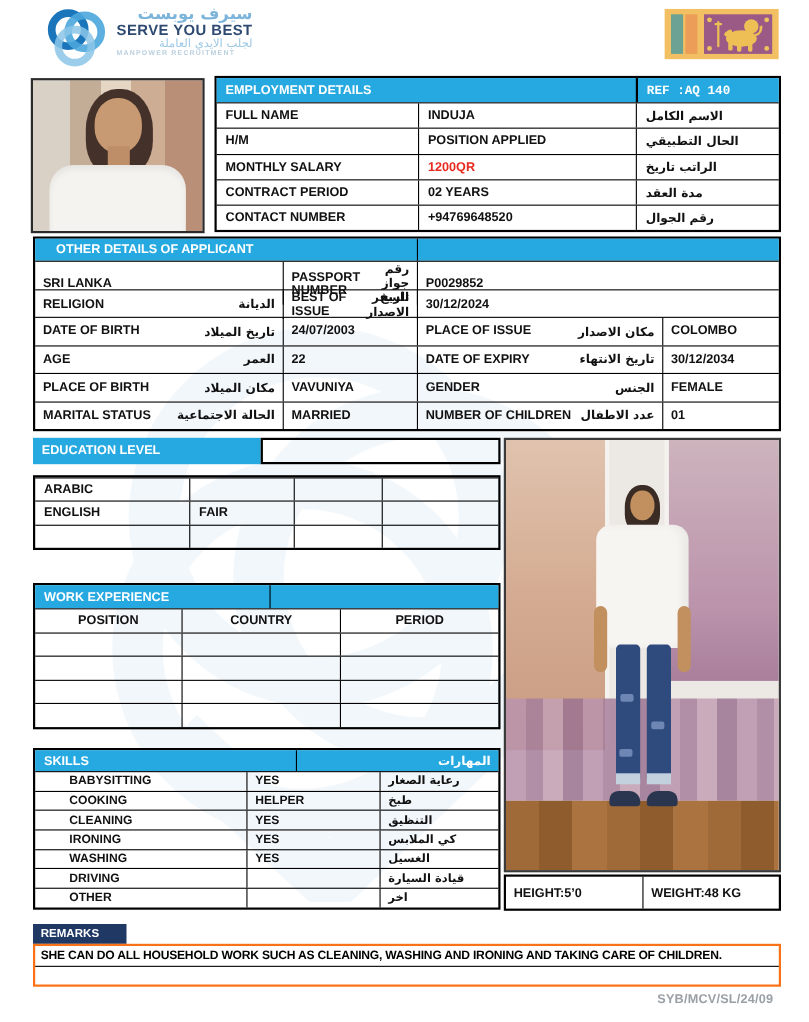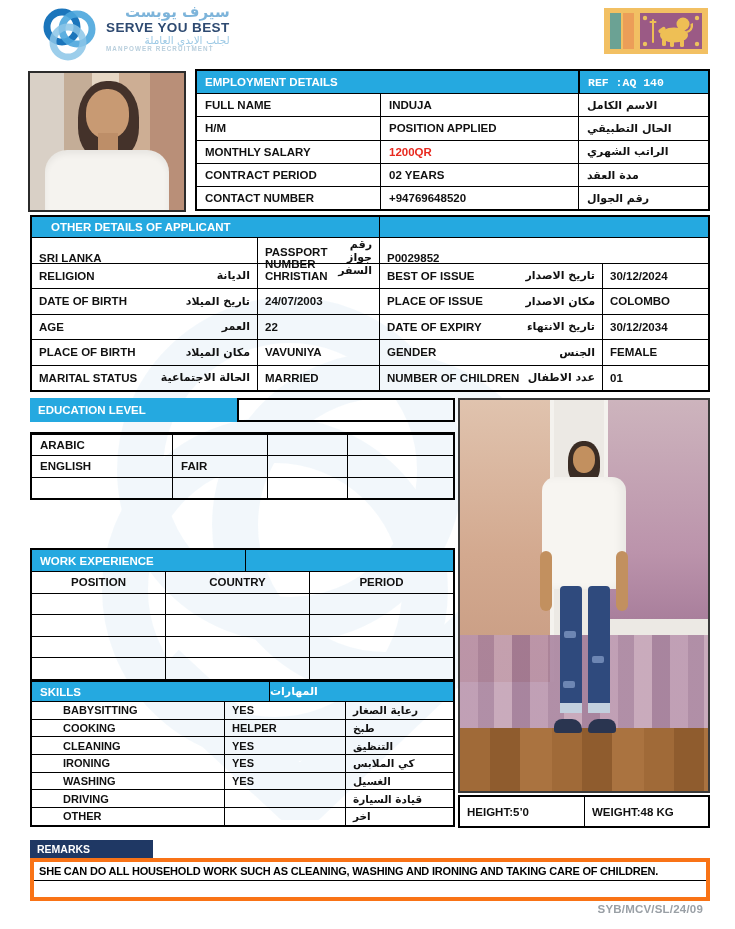--- a/index.html
+++ b/index.html
@@ -62,36 +62,36 @@
   
   .lang { position:absolute; left:30px; top:432px; width:425px; border:2px solid #000; }
   .lang-head { display:grid; grid-template-columns:140px 95px 80px 1fr; height:24px; background:var(--cyan); align-items:center; }
   .lang-head > div { padding-left:8px; height:100%; display:flex; align-items:center; }
   .lang-head > div + div { border-left:1.8px solid #000; }
   .lang-row { display:grid; grid-template-columns:140px 95px 80px 1fr; height:21.3px; border-top:1.5px solid #000; }
   .lang-row > div { padding:0 8px; display:flex; align-items:center; height:100%; }
   .lang-row > div + div { border-left:1.5px solid #000; }
 
   
-  .we { position:absolute; left:30px; top:548px; width:425px; border:2px solid #000; }
+  .we { position:absolute; left:30px; top:530px; width:425px; border:2px solid #000; }
   .we-bar { display:grid; grid-template-columns:213px 1fr; height:21px; background:var(--cyan); align-items:center; }
   .we-bar .h1 { padding-left:8px; }
   .we-bar .h2 { border-left:1.8px solid #000; height:100%; }
   .we-head { display:grid; grid-template-columns:133px 144px 1fr; height:21.5px; border-top:1.8px solid #000; }
   .we-head > div { display:flex; align-items:center; justify-content:center; height:100%; }
   .we-head > div + div { border-left:1.8px solid #000; }
   .we-row { display:grid; grid-template-columns:133px 144px 1fr; height:21.5px; border-top:1.5px solid #000; }
   .we-row > div { height:100%; }
   .we-row > div + div { border-left:1.5px solid #000; }
 
   
   .sk { position:absolute; left:30px; top:680px; width:425px; border:2px solid #000; }
   .sk-head { display:grid; grid-template-columns:237px 1fr; height:19px; background:var(--cyan); align-items:center; }
   .sk-head .h1 { padding-left:8px; }
-  .sk-head .h2 { border-left:1.8px solid #000; height:100%; display:flex; align-items:center; padding-right:7px; }
+  .sk-head .h2 { border-left:1.8px solid #000; height:100%; display:flex; align-items:center; justify-content:flex-end; padding-right:7px; }
   .sk-head .h2 .ar { color:#fff; }
   .sk-row { display:grid; grid-template-columns:168px 145px 1fr; height:17.7px; border-top:1.5px solid #000; }
   .sk-row > div { padding:0 7px; display:flex; align-items:center; height:100%; }
   .sk-row > div + div { border-left:1.5px solid #000; }
   .sk-row .ar { justify-content:flex-end; width:100%; font-size:10.5px; }
   .sk-row .b { font-size:11px;margin-left:24px; }
 
   
   .photo2 { position:absolute; left:458px; top:398px; width:252px; height:395px; border:2.5px solid #3a3a3a; overflow:hidden; background:#ece9e4; }
   .f-posterL { position:absolute; left:0; top:0; width:38%; height:72%; background:linear-gradient(180deg,#e0c3ae 0%,#d3a98f 55%,#c79b82 100%); border-right:4px solid #f4f2ee; }
@@ -112,22 +112,22 @@
   .f-cuffL { position:absolute; left:26px; top:262px; width:22px; height:10px; background:#c3d0de; }
   .f-cuffR { position:absolute; left:54px; top:262px; width:22px; height:10px; background:#c3d0de; }
   .f-shoeL { position:absolute; left:20px; top:278px; width:28px; height:14px; background:#2a3550; border-radius:8px 10px 3px 3px; }
   .f-shoeR { position:absolute; left:54px; top:278px; width:28px; height:14px; background:#2a3550; border-radius:10px 8px 3px 3px; }
 
   .hw { position:absolute; left:458px; top:795px; width:252px; height:33px; border:2px solid #000; display:grid; grid-template-columns:1fr 1fr; }
   .hw > div { display:flex; align-items:center; padding-left:7px; height:100%; }
   .hw > div + div { border-left:1.8px solid #000; }
 
   
-  .rem-bar { position:absolute; left:30px; top:840px; width:123px; height:18px; background:var(--navy); color:#fff; font-weight:bold; font-size:10.5px; display:flex; align-items:center; padding-left:7px; }
-  .rem-box { position:absolute; left:30px; top:858px; width:680px; border:4px solid #f97316; }
+  .rem-bar { position:absolute; left:30px; top:840px; width:85px; height:18px; background:var(--navy); color:#fff; font-weight:bold; font-size:10.5px; display:flex; align-items:center; padding-left:7px; }
+  .rem-box { position:absolute; left:30px; top:858px; width:680px; border:2px solid #f97316; }
   .rem-line1 { height:19px; border-bottom:1.5px solid #000; display:flex; align-items:center; padding:0 5px; font-weight:bold; font-size:11px; letter-spacing:-0.2px; }
   .rem-line2 { height:16px; }
 
   .footer-code { position:absolute; right:32px; top:903px; color:#9aa0a6; font-size:11.5px; font-weight:bold; letter-spacing:0.2px; }
 
   :root { --cyan:#25a9e0; --navy:#1f3864; }
 </style>
 </head>
 <body>
 
@@ -194,21 +194,21 @@
       <div class="ar">الاسم الكامل</div>
     </div>
     <div class="emp-row">
       <div class="b">H/M</div>
       <div class="b">POSITION APPLIED</div>
       <div class="ar">الحال التطبيقي</div>
     </div>
     <div class="emp-row">
       <div class="b">MONTHLY SALARY</div>
       <div class="b red">1200QR</div>
-      <div class="ar">الراتب الشهري</div>
+      <div class="ar">الراتب تاريخ</div>
     </div>
     <div class="emp-row">
       <div class="b">CONTRACT PERIOD</div>
       <div class="b">02 YEARS</div>
       <div class="ar">مدة العقد</div>
     </div>
     <div class="emp-row">
       <div class="b">CONTACT NUMBER</div>
       <div class="b">+94769648520</div>
       <div class="ar">رقم الجوال</div>
@@ -227,21 +227,20 @@
           <span class="b">PASSPORT NUMBER</span>
           <span class="ar">رقم جواز السفر</span>
         </div>
       <div class="b">P0029852</div>
     </div>
     <div class="od-row">
       <div class="lblcell">
           <span class="b">RELIGION</span>
           <span class="ar">الديانة</span>
         </div>
-      <div class="b">CHRISTIAN</div>
       <div class="lblcell">
           <span class="b">BEST OF ISSUE</span>
           <span class="ar">تاريخ الاصدار</span>
         </div>
       <div class="b">30/12/2024</div>
     </div>
     <div class="od-row">
       <div class="lblcell">
           <span class="b">DATE OF BIRTH</span>
           <span class="ar">تاريخ الميلاد</span>

